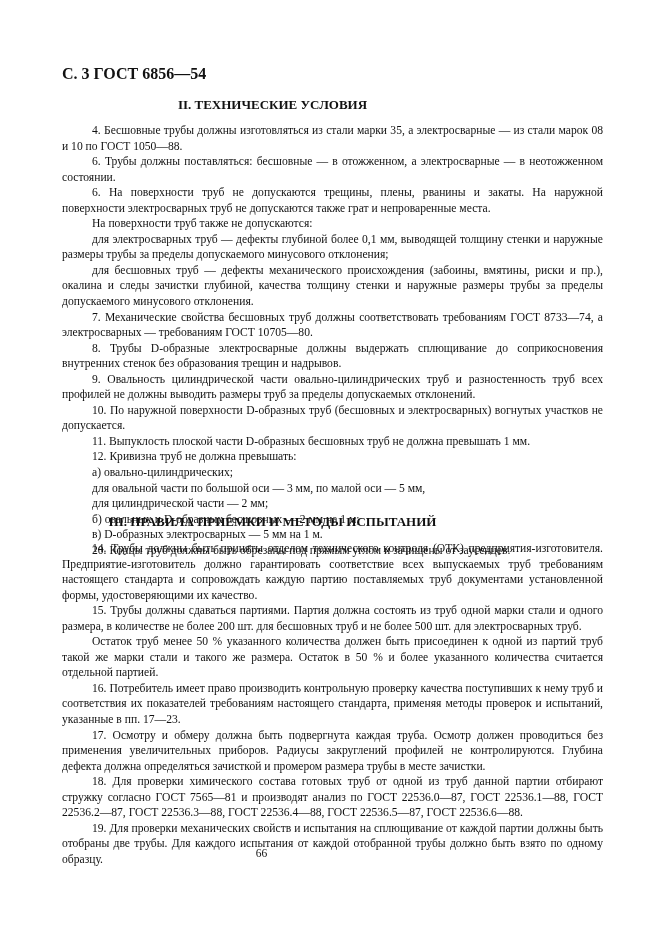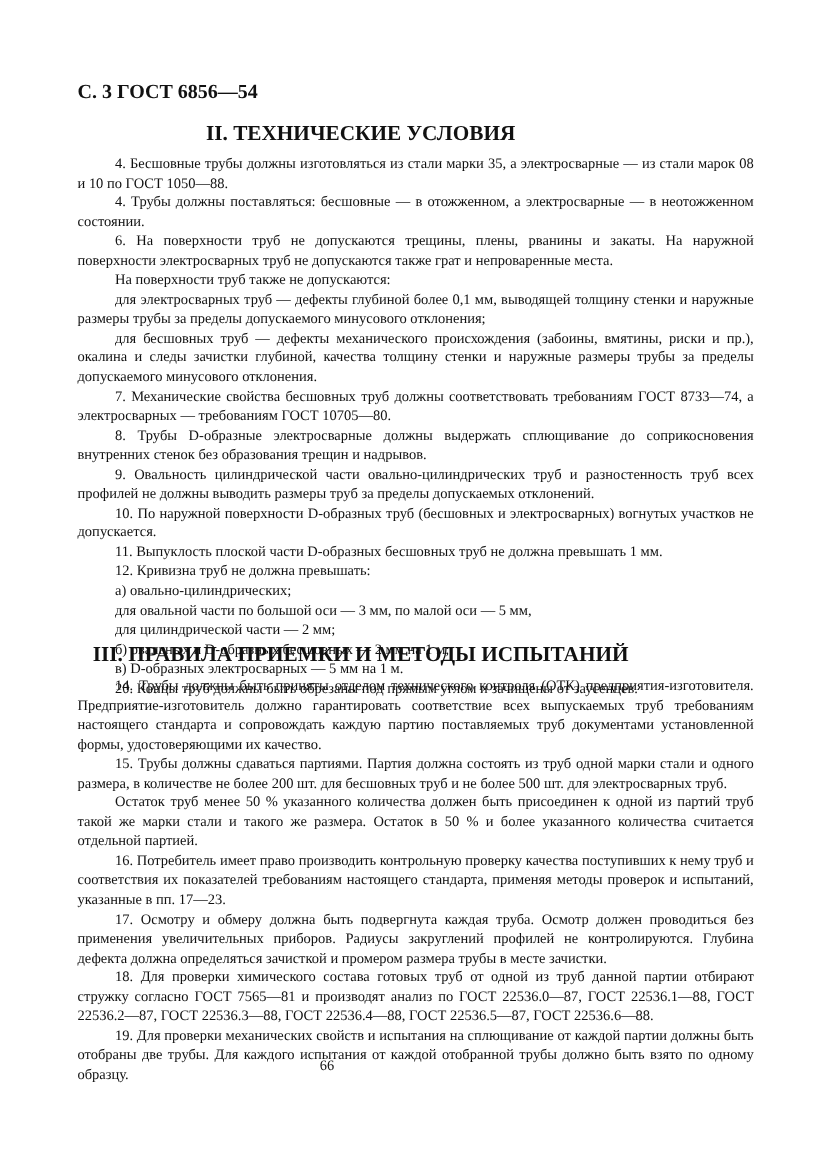--- a/index.html
+++ b/index.html
@@ -1,34 +1,34 @@
 <!DOCTYPE html>
 <html><head>
 <meta charset="utf-8">
 <style>
   html, body { margin:0; padding:0; background:#ffffff; }
   body { width:661px; height:936px; position:relative; overflow:hidden;
          font-family:"Liberation Serif", "DejaVu Serif", serif; color:#111; }
   .page-header { position:absolute; left:62px; top:65px; font-weight:bold; font-size:16px; }
-  .section-title { position:absolute; left:0; width:545px; text-align:center; font-weight:bold; font-size:17px;margin-left:16px; }
+  .section-title { position:absolute; left:0; width:545px; text-align:center; font-weight:bold; font-size:13px; }
   .block { position:absolute; left:62px; width:541px; font-size:11.6px; line-height:15.55px; }
   .block p { margin:0; text-align:justify; text-indent:30px; }
   .block p.noind { text-indent:0; padding-left:30px; }
   .page-number { position:absolute; left:0; width:523px; text-align:center; top:847px; font-size:11.5px; }
 </style>
 </head>
 <body>
 
 <div class="page-header">С. 3 ГОСТ 6856—54</div>
 
 <div class="section-title" style="top:97px;">II. ТЕХНИЧЕСКИЕ УСЛОВИЯ</div>
 
 <div class="block" style="top:123px;">
   <p>4. Бесшовные трубы должны изготовляться из стали марки 35, а электросварные — из стали марок 08 и 10 по ГОСТ 1050—88.</p>
-  <p>4. Трубы должны поставляться: бесшовные — в отожженном, а электросварные — в неотожженном состоянии.</p>
+  <p>6. Трубы должны поставляться: бесшовные — в отожженном, а электросварные — в неотожженном состоянии.</p>
   <p>6. На поверхности труб не допускаются трещины, плены, рванины и закаты. На наружной поверхности электросварных труб не допускаются также грат и непроваренные места.</p>
   <p>На поверхности труб также не допускаются:</p>
   <p>для электросварных труб — дефекты глубиной более 0,1 мм, выводящей толщину стенки и наружные размеры трубы за пределы допускаемого минусового отклонения;</p>
   <p>для бесшовных труб — дефекты механического происхождения (забоины, вмятины, риски и пр.), окалина и следы зачистки глубиной, качества толщину стенки и наружные размеры трубы за пределы допускаемого минусового отклонения.</p>
   <p>7. Механические свойства бесшовных труб должны соответствовать требованиям ГОСТ 8733—74, а электросварных — требованиям ГОСТ 10705—80.</p>
   <p>8. Трубы D-образные электросварные должны выдержать сплющивание до соприкосновения внутренних стенок без образования трещин и надрывов.</p>
   <p>9. Овальность цилиндрической части овально-цилиндрических труб и разностенность труб всех профилей не должны выводить размеры труб за пределы допускаемых отклонений.</p>
   <p>10. По наружной поверхности D-образных труб (бесшовных и электросварных) вогнутых участков не допускается.</p>
   <p>11. Выпуклость плоской части D-образных бесшовных труб не должна превышать 1 мм.</p>
   <p class="noind">12. Кривизна труб не должна превышать:</p>

